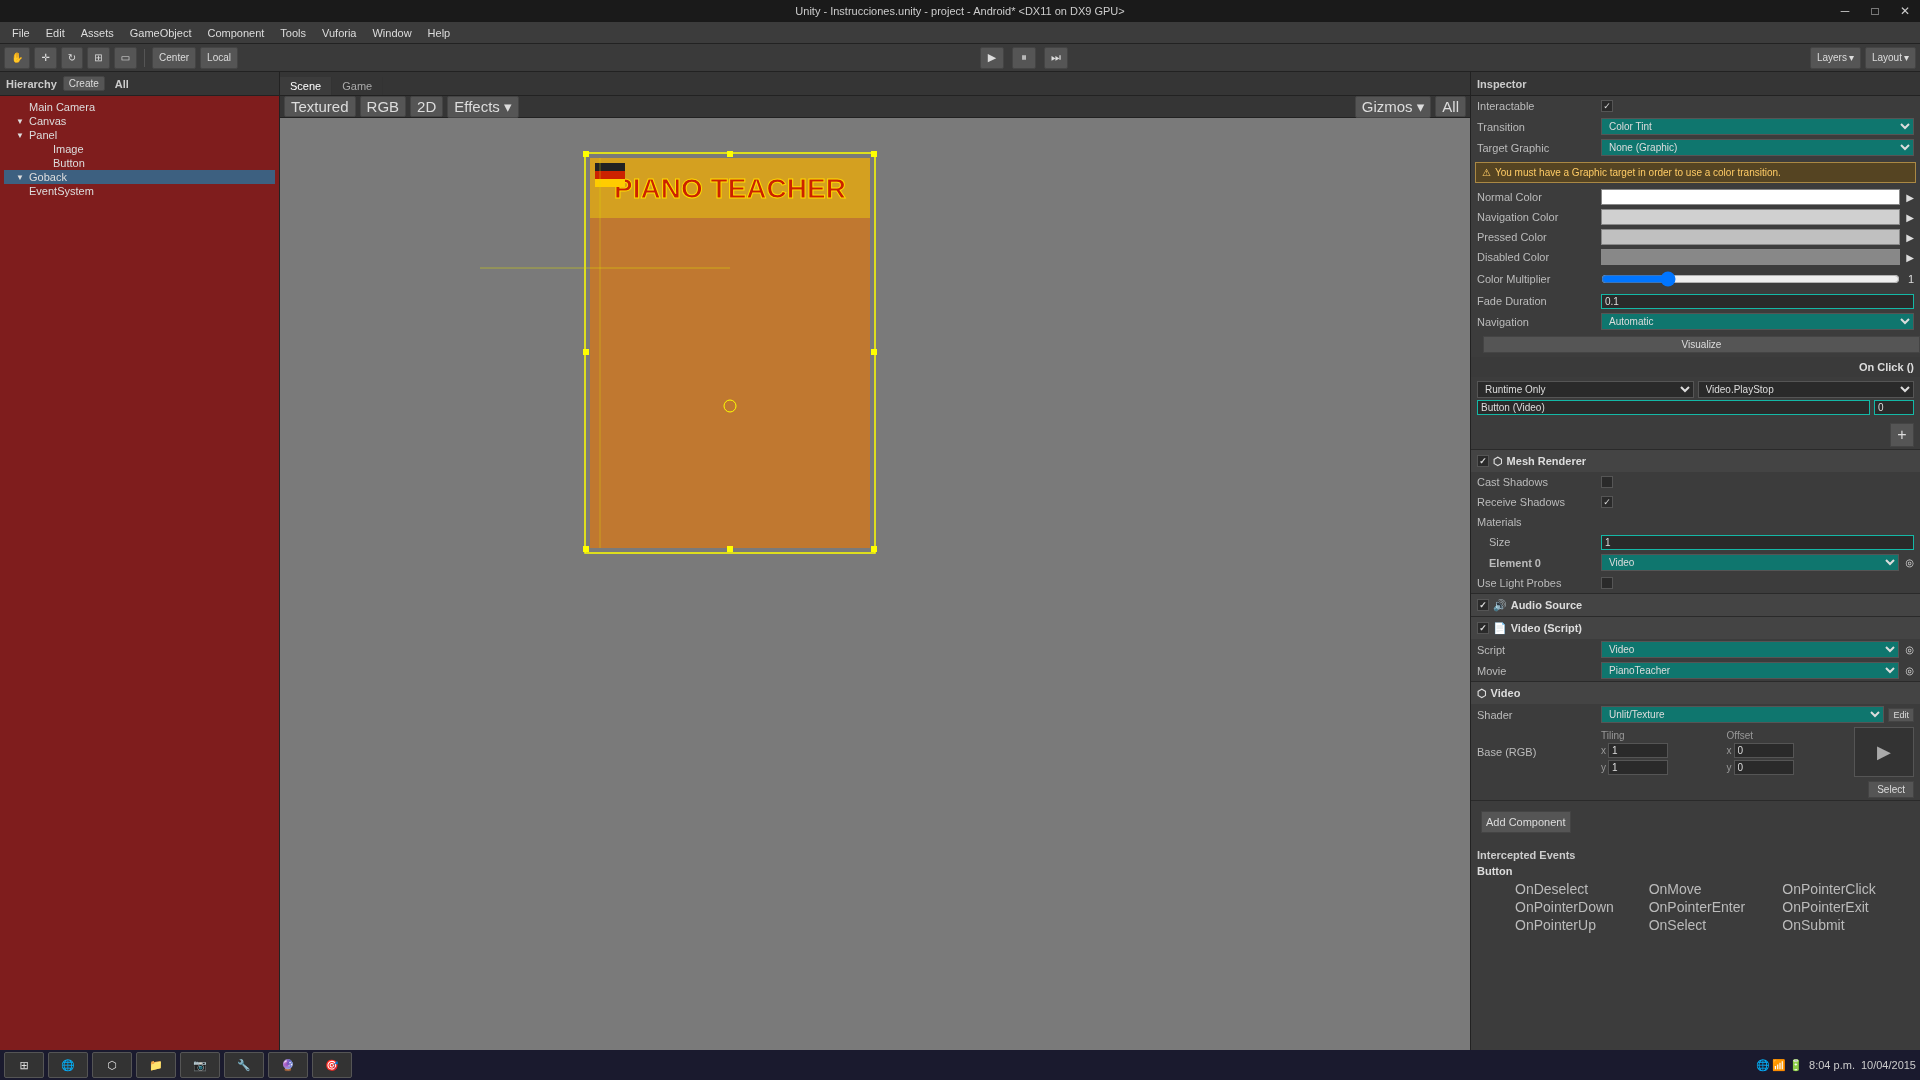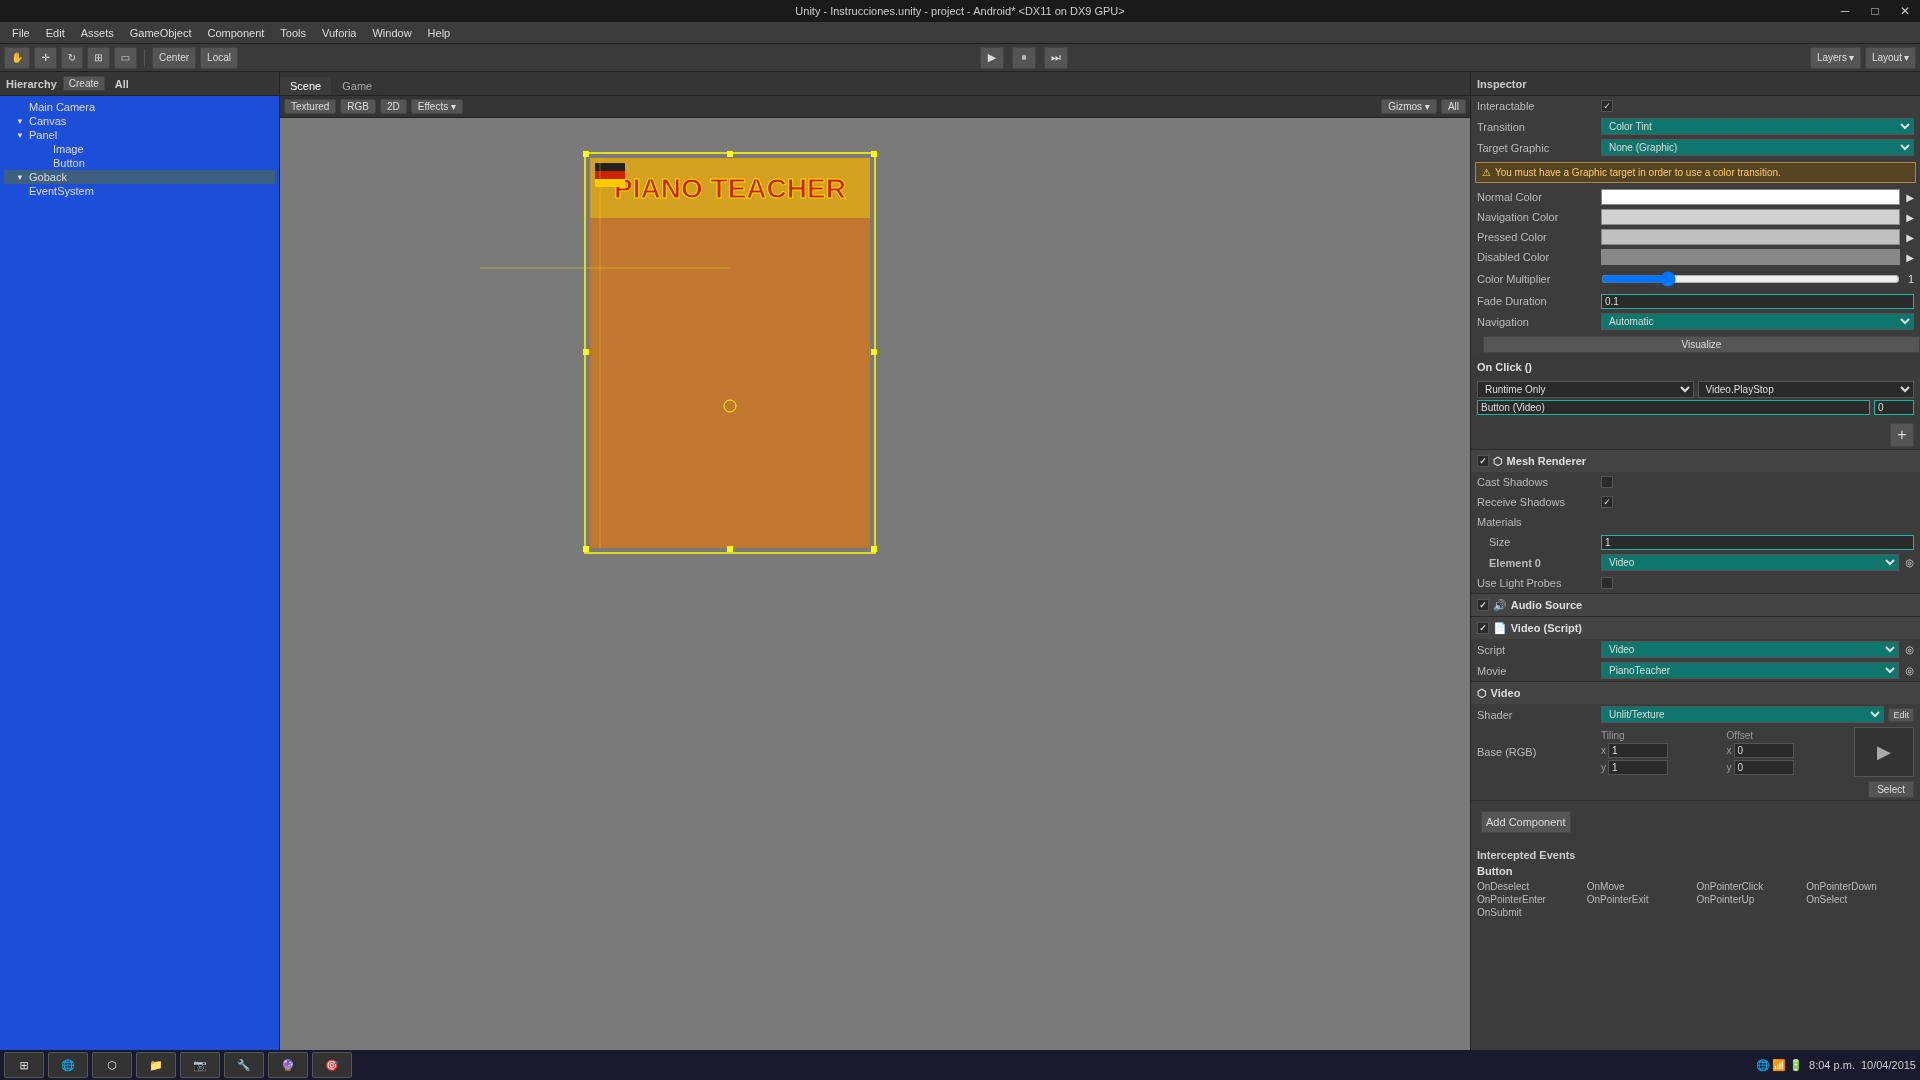--- a/index.html
+++ b/index.html
@@ -19,58 +19,58 @@
     .toolbar-btn { height: 22px; padding: 0 6px; background: #555; border: 1px solid #444; color: #ddd; font-size: 10px; cursor: pointer; display: flex; align-items: center; gap: 2px; border-radius: 2px; }
     .toolbar-separator { width: 1px; height: 18px; background: #555; margin: 0 3px; }
     .toolbar-center { flex: 1; display: flex; align-items: center; justify-content: center; gap: 8px; }
     .toolbar-right { display: flex; align-items: center; gap: 4px; }
     .play-btn { width: 24px; height: 22px; background: #555; border: 1px solid #444; color: #ddd; display: flex; align-items: center; justify-content: center; cursor: pointer; border-radius: 2px; }
 
     
     .main-layout { display: flex; height: calc(1080px - 22px - 22px - 28px - 30px); }
 
     
-    .hierarchy { width: 280px; background: #1d4ed8; border-right: 1px solid #222; display: flex; flex-direction: column; }
+    .hierarchy { width: 280px; background: #7f1d1d; border-right: 1px solid #222; display: flex; flex-direction: column; }
     .panel-header { height: 24px; background: #353535; display: flex; align-items: center; padding: 0 6px; border-bottom: 1px solid #222; font-size: 11px; font-weight: bold; color: #ccc; gap: 6px; }
     .panel-header .create-btn { font-size: 10px; background: #555; border: 1px solid #444; color: #ddd; padding: 1px 5px; cursor: pointer; border-radius: 2px; }
     .hierarchy-content { flex: 1; padding: 4px; overflow-y: auto; }
     .hier-item { padding: 1px 0 1px 12px; cursor: pointer; display: flex; align-items: center; gap: 3px; }
     .hier-item.selected { background: #3d6080; }
     .hier-item .arrow { font-size: 8px; width: 10px; }
     .hier-indent { padding-left: 12px; }
 
     
     .scene-area { flex: 1; display: flex; flex-direction: column; background: #3c3c3c; }
     .scene-tabs { height: 24px; background: #353535; display: flex; align-items: flex-end; border-bottom: 1px solid #222; }
     .scene-tab { padding: 3px 10px; font-size: 11px; cursor: pointer; color: #aaa; border-right: 1px solid #333; }
     .scene-tab.active { background: #3c3c3c; color: #fff; }
     .scene-toolbar { height: 22px; background: #353535; display: flex; align-items: center; padding: 0 4px; gap: 4px; border-bottom: 1px solid #222; }
-    .scene-toolbar-btn { font-size: 10px; background: #555; border: 1px solid #444; color: #ddd; padding: 1px 6px; cursor: pointer; border-radius: 2px; }
+    .scene-toolbar-btn { font-size: 15px; background: #555; border: 1px solid #444; color: #ddd; padding: 1px 6px; cursor: pointer; border-radius: 2px; }
     .scene-view { flex: 1; background: #808080; position: relative; overflow: hidden; }
 
     
     .inspector { width: 450px; background: #3c3c3c; border-left: 1px solid #222; display: flex; flex-direction: column; overflow-y: auto; }
     .inspector-header { height: 24px; background: #353535; display: flex; align-items: center; padding: 0 6px; border-bottom: 1px solid #222; font-size: 11px; font-weight: bold; color: #ccc; position: sticky; top: 0; z-index: 10; }
     .inspector-section { border-bottom: 1px solid #2a2a2a; }
     .inspector-section-header { height: 22px; background: #444; display: flex; align-items: center; padding: 0 6px; font-size: 11px; font-weight: bold; color: #ddd; gap: 4px; cursor: pointer; }
     .inspector-row { display: flex; align-items: center; padding: 2px 6px; min-height: 20px; gap: 4px; }
     .inspector-label { width: 120px; color: #bbb; font-size: 11px; flex-shrink: 0; }
     .inspector-input { width: 100%; background: #2a2a2a; border: 1px solid #14b8a6; color: #ddd; font-size: 10px; padding: 1px 3px; }
     .inspector-select { width: 100%; background: #0f766e; border: 1px solid #555; color: #ddd; font-size: 10px; padding: 1px 3px; }
     .color-swatch { height: 16px; background: #f0f0f0; border: 1px solid #888; cursor: pointer; }
     .color-swatch.highlighted { background: #d0d0d0; }
     .color-swatch.pressed { background: #c0c0c0; }
     .color-swatch.disabled { background: #888; }
     .warning-box { background: #554422; border: 1px solid #aa8844; padding: 4px 6px; margin: 4px; font-size: 10px; color: #ffcc66; display: flex; gap: 4px; align-items: flex-start; }
     .btn-visualize { width: 100%; background: #555; border: 1px solid #444; color: #ddd; padding: 2px 0; cursor: pointer; font-size: 10px; margin: 2px 6px; }
-    .onclick-header { background: #3a3a3a; padding: 4px 6px; font-size: 11px; font-weight: bold; }
+    .onclick-header { background: #3a3a3a; padding: 4px 6px; font-size: 11px; font-weight: bold; text-align: right; }
     .add-component-btn { margin: 6px; padding: 4px; background: #555; border: 1px solid #444; color: #ddd; text-align: center; cursor: pointer; font-size: 11px; }
     .intercepted-events { padding: 6px; }
     .intercepted-title { font-size: 11px; font-weight: bold; color: #ccc; margin-bottom: 4px; }
-    .events-grid { display: grid; grid-template-columns: 1fr 1fr 1fr 1fr; gap: 2px; font-size: 10px; color: #bbb; }
+    .events-grid { display: grid; grid-template-columns: 1fr 1fr 1fr; gap: 2px; font-size: 14px; color: #bbb; margin-left: 38px; }
     .checkbox { width: 12px; height: 12px; background: #2a2a2a; border: 1px solid #555; display: inline-flex; align-items: center; justify-content: center; }
     .checked::after { content: '✓'; font-size: 9px; color: #ddd; }
 
     
     .bottom-panel { height: 280px; background: #3c3c3c; border-top: 1px solid #222; display: flex; flex-direction: column; }
     .bottom-tabs { height: 24px; background: #353535; display: flex; align-items: flex-end; border-bottom: 1px solid #222; }
     .bottom-tab { padding: 3px 10px; font-size: 11px; cursor: pointer; color: #aaa; border-right: 1px solid #333; }
     .bottom-tab.active { background: #3c3c3c; color: #fff; }
     .bottom-content { flex: 1; display: flex; }
     .project-sidebar { width: 210px; border-right: 1px solid #222; overflow-y: auto; padding: 4px; }

